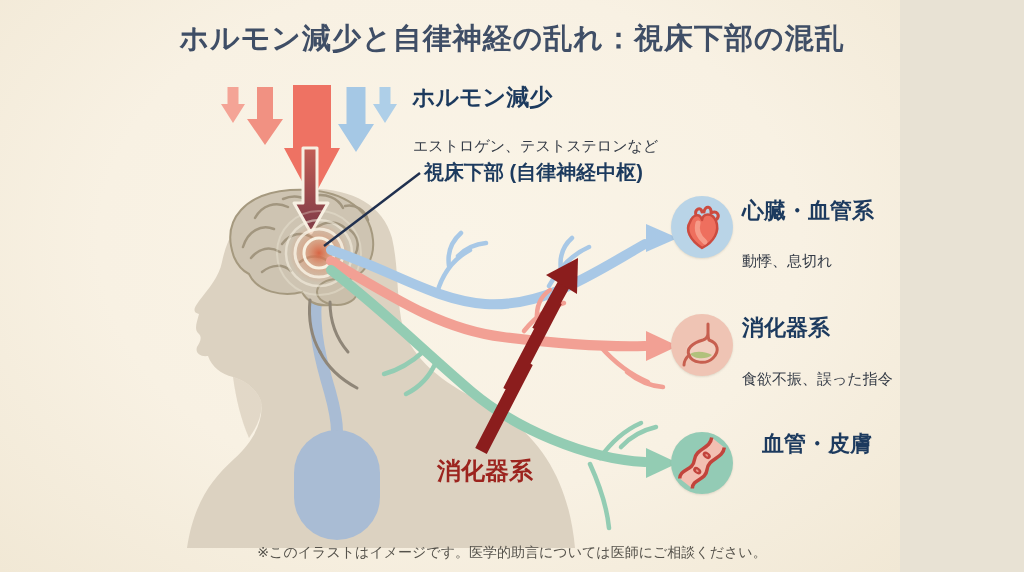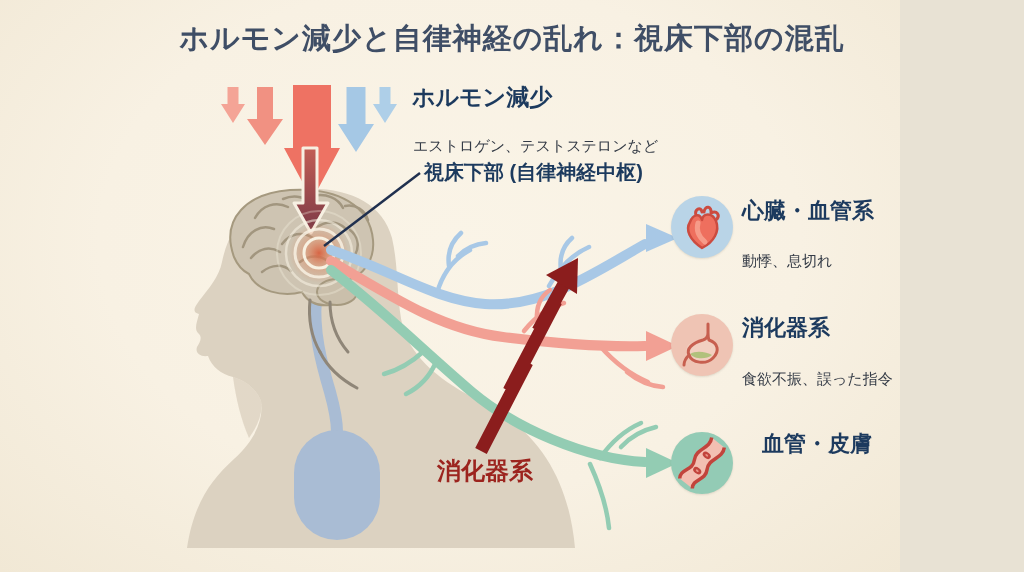--- a/index.html
+++ b/index.html
@@ -191,14 +191,15 @@
         <path d="M36 2 C42 12 30 20 36 30 C42 40 30 46 36 54" fill="none" stroke="#c2443c" stroke-width="3.5"></path>
         <ellipse cx="27" cy="19" rx="4.5" ry="3" fill="#c2443c"></ellipse>
         <ellipse cx="29" cy="37" rx="4.5" ry="3" fill="#c2443c"></ellipse>
         <ellipse cx="27" cy="19" rx="1.6" ry="1" fill="#e89285"></ellipse>
         <ellipse cx="29" cy="37" rx="1.6" ry="1" fill="#e89285"></ellipse>
       </g>
     </svg>
   </div>
   <div class="abs organ-name o3n lbl-navy">血管・皮膚</div>
 
+  <div class="abs footer">※このイラストはイメージです。医学的助言については医師にご相談ください。</div>
 
 </div>
 
 </body></html>

